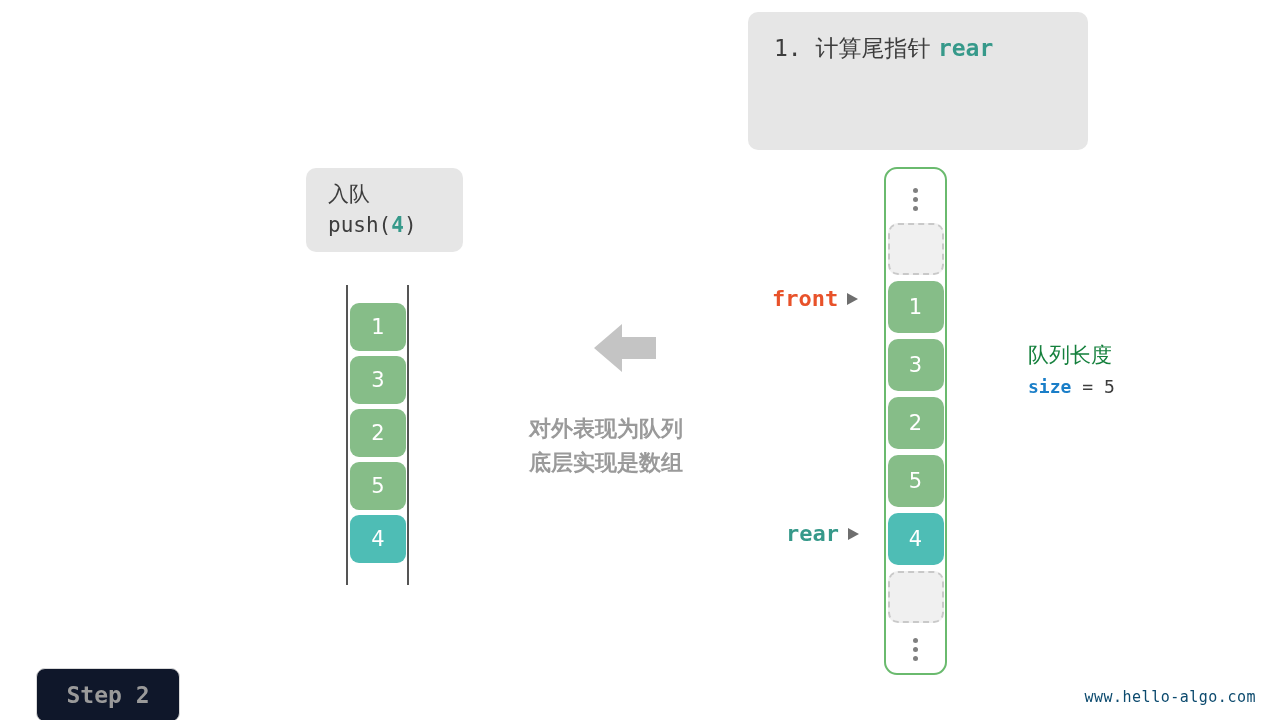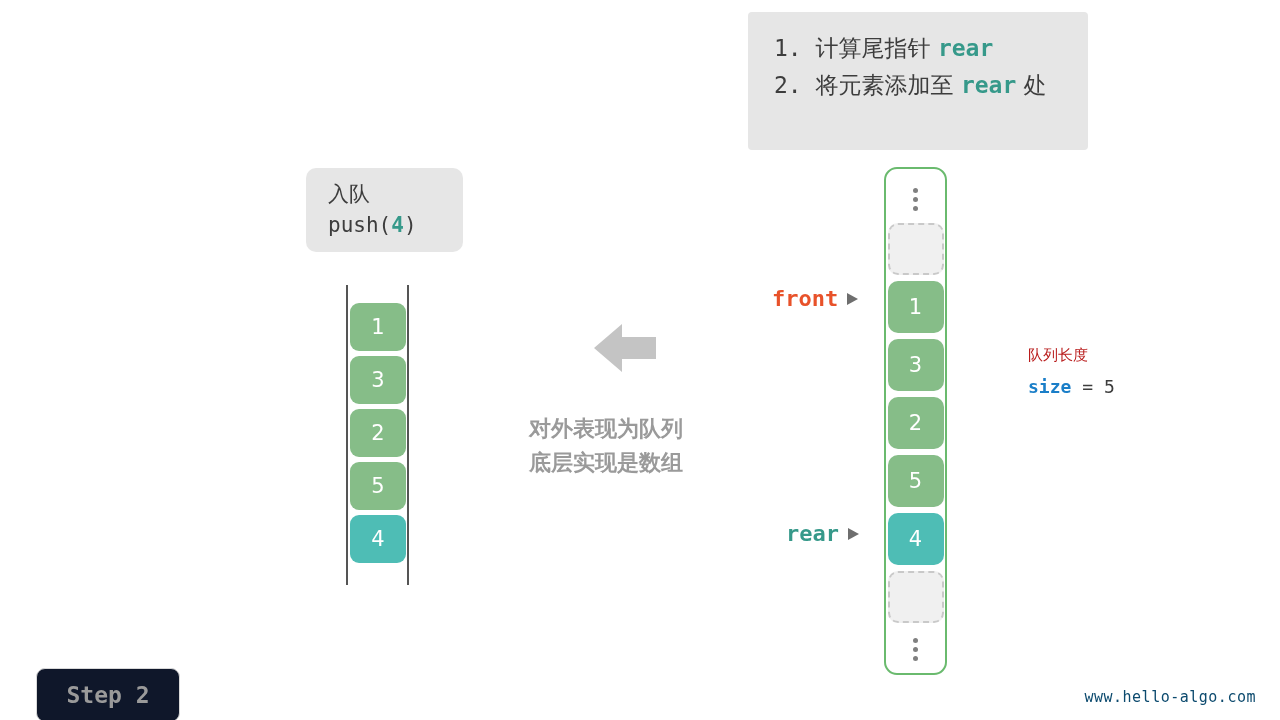--- a/index.html
+++ b/index.html
@@ -29,21 +29,21 @@
   }
   .abs { position: absolute; }
 
   
   #instruction-panel {
     left: 748px;
     top: 12px;
     width: 340px;
     height: 138px;
     background: #e6e6e6;
-    border-radius: 4px;
+    border-radius: 10px;
     box-sizing: border-box;
     padding: 18px 26px 0 26px;
   }
   .instr-line {
     font-size: 23px;
     line-height: 37px;
     color: #3d3d3d;
     white-space: nowrap;
     font-family: "DejaVu Sans Mono", "Liberation Mono", monospace;
     letter-spacing: 0px;
@@ -196,22 +196,22 @@
     border-bottom: 6px solid transparent;
     border-left: 11px solid #6e6e6e;
     margin-left: 9px;
   }
   #pointer-front { left: 772px; top: 286px; color: #e8522a; }
   #pointer-rear  { left: 786px; top: 521px; color: #36998a; }
 
   
   #size-note { left: 1028px; top: 340px; }
   #size-note .title {
-    font-size: 15px;
-    color: #b91c1c;
+    font-size: 21px;
+    color: #15803d;
     line-height: 30px;
     white-space: nowrap;
   }
   #size-note .value {
     font-size: 18px;
     line-height: 34px;
     color: #3d3d3d;
     white-space: nowrap;
     font-family: "DejaVu Sans Mono", "Liberation Mono", monospace;
   }
@@ -265,24 +265,20 @@
 </style>
 </head>
 <body>
 
 <div class="stage">
 
   <div class="abs" id="instruction-panel">
     <div class="instr-line">
       <span class="mono">1.</span>
       <span class="cjk">计算尾指针 </span><span class="kw-teal">rear</span>
-    </div>
-    <div class="instr-line">
-      <span class="mono">2.</span>
-      <span class="cjk">将元素添加至 </span><span class="kw-teal">rear</span><span class="cjk"> 处</span>
     </div>
   </div>
 
   <div class="abs" id="push-panel">
     <div class="push-line">入队</div>
     <div class="push-line code"><span>push(</span><span class="num-teal">4</span><span>)</span></div>
   </div>
 
   <div class="abs" id="left-array">
     <div class="rail left"></div>

